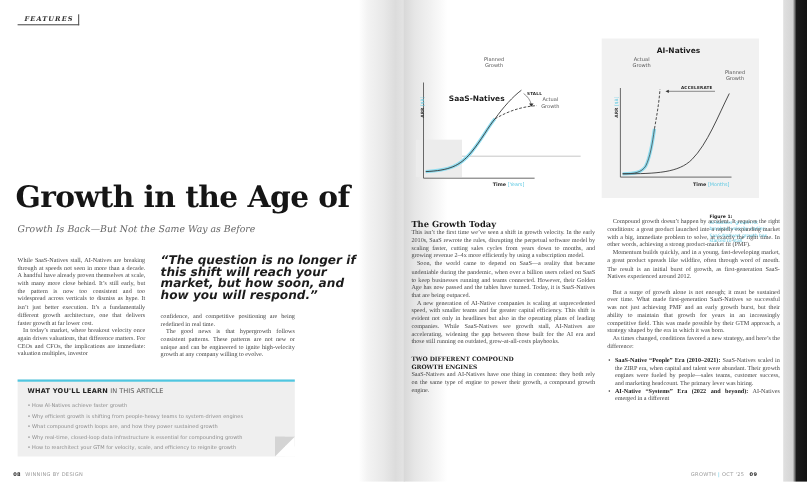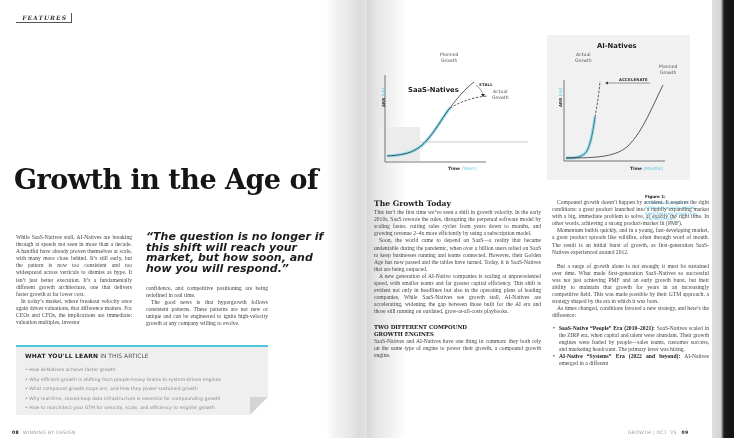--- a/index.html
+++ b/index.html
@@ -95,20 +95,21 @@
   .bullets li::before { content: "•"; position: absolute; left: 1px; top: 0; color: #333; }
   .bullets b { color: #222; }
 </style>
 </head>
 <body>
 
 <div class="page page-left">
   <div class="features-tag">FEATURES</div>
 
   <div class="title">Growth in the Age of AI</div>
+  <div class="subtitle">Growth Is Back—But Not the Same Way as Before</div>
 
   <div class="col-left-1 body-text">
     <p>While SaaS-Natives stall, AI-Natives are breaking through at speeds not seen in more than a decade. A handful have already proven themselves at scale, with many more close behind. It’s still early, but the pattern is now too consistent and too widespread across verticals to dismiss as hype. It isn’t just better execution. It’s a fundamentally different growth architecture, one that delivers faster growth at far lower cost.</p>
     <p>In today’s market, where breakout velocity once again drives valuations, that difference matters. For CEOs and CFOs, the implications are immediate: valuation multiples, investor</p>
   </div>
 
   <div class="pull-quote">“The question is no longer if this shift will reach your market, but how soon, and how you will respond.”</div>
 
   <div class="col-left-2 body-text">
     <p>confidence, and competitive positioning are being redefined in real time.</p>

